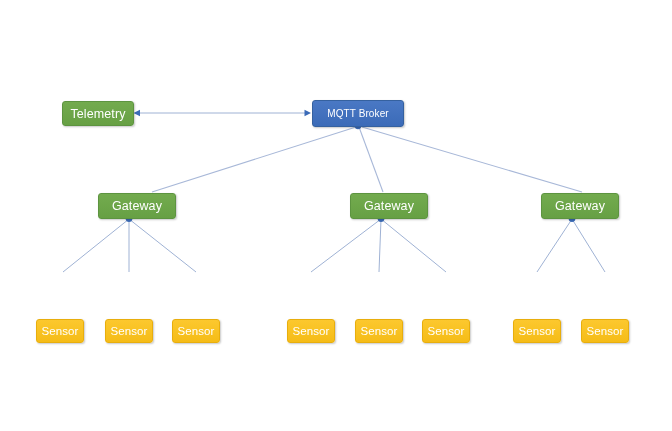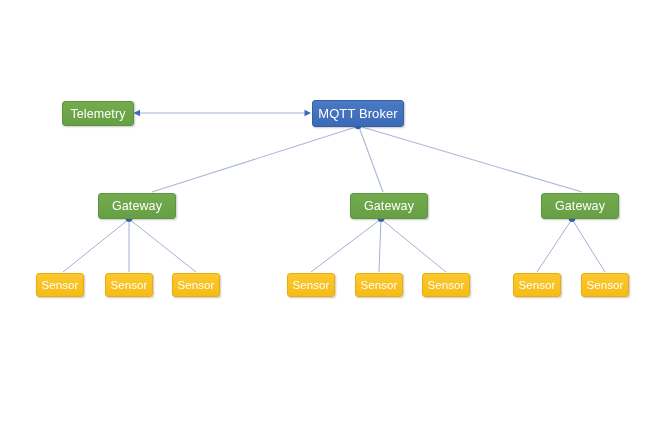--- a/index.html
+++ b/index.html
@@ -43,30 +43,31 @@
     background: linear-gradient(180deg, #73ab4e 0%, #67a044 100%);
     border: 1px solid #5d9440;
   }
   .node-blue {
     background: linear-gradient(180deg, #4a78c4 0%, #3b6bb8 100%);
     border: 1px solid #35619f;
   }
   .node-yellow {
     background: linear-gradient(180deg, #fcc82e 0%, #f5bc17 100%);
     border: 1px solid #e8ae0d;
+    margin-top: 46px;
   }
   .node-telemetry {
     left: 62px;  top: 101px;
     width: 72px; height: 25px;
     font-size: 12.5px;
   }
   .node-broker {
     left: 312px; top: 100px;
     width: 92px; height: 27px;
-    font-size: 13px;
+    font-size: 10px;
   }
   .node-gateway {
     width: 78px; height: 26px;
     font-size: 12.5px;
   }
   .gw-left   { left: 98px;  top: 193px; }
   .gw-mid    { left: 350px; top: 193px; }
   .gw-right  { left: 541px; top: 193px; }
   .node-sensor {
     width: 48px; height: 24px;

